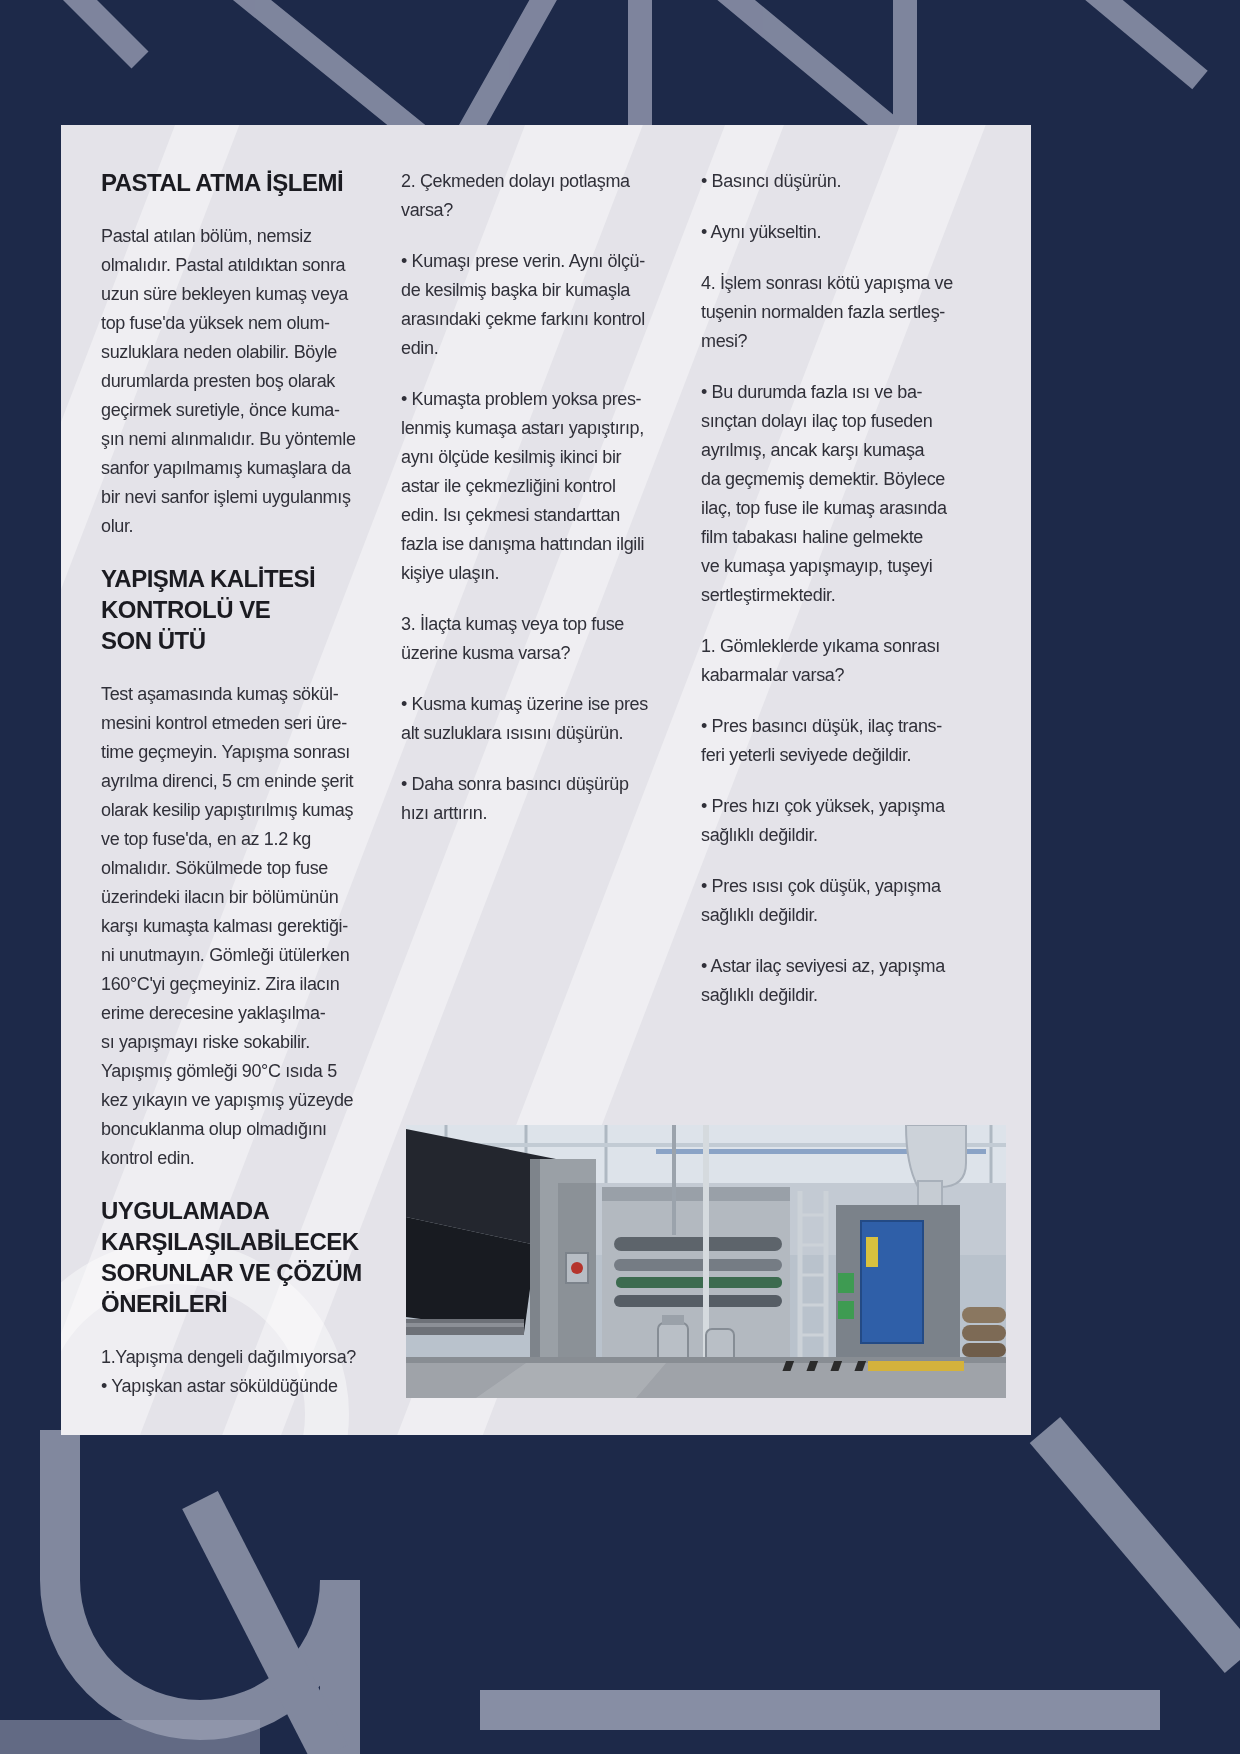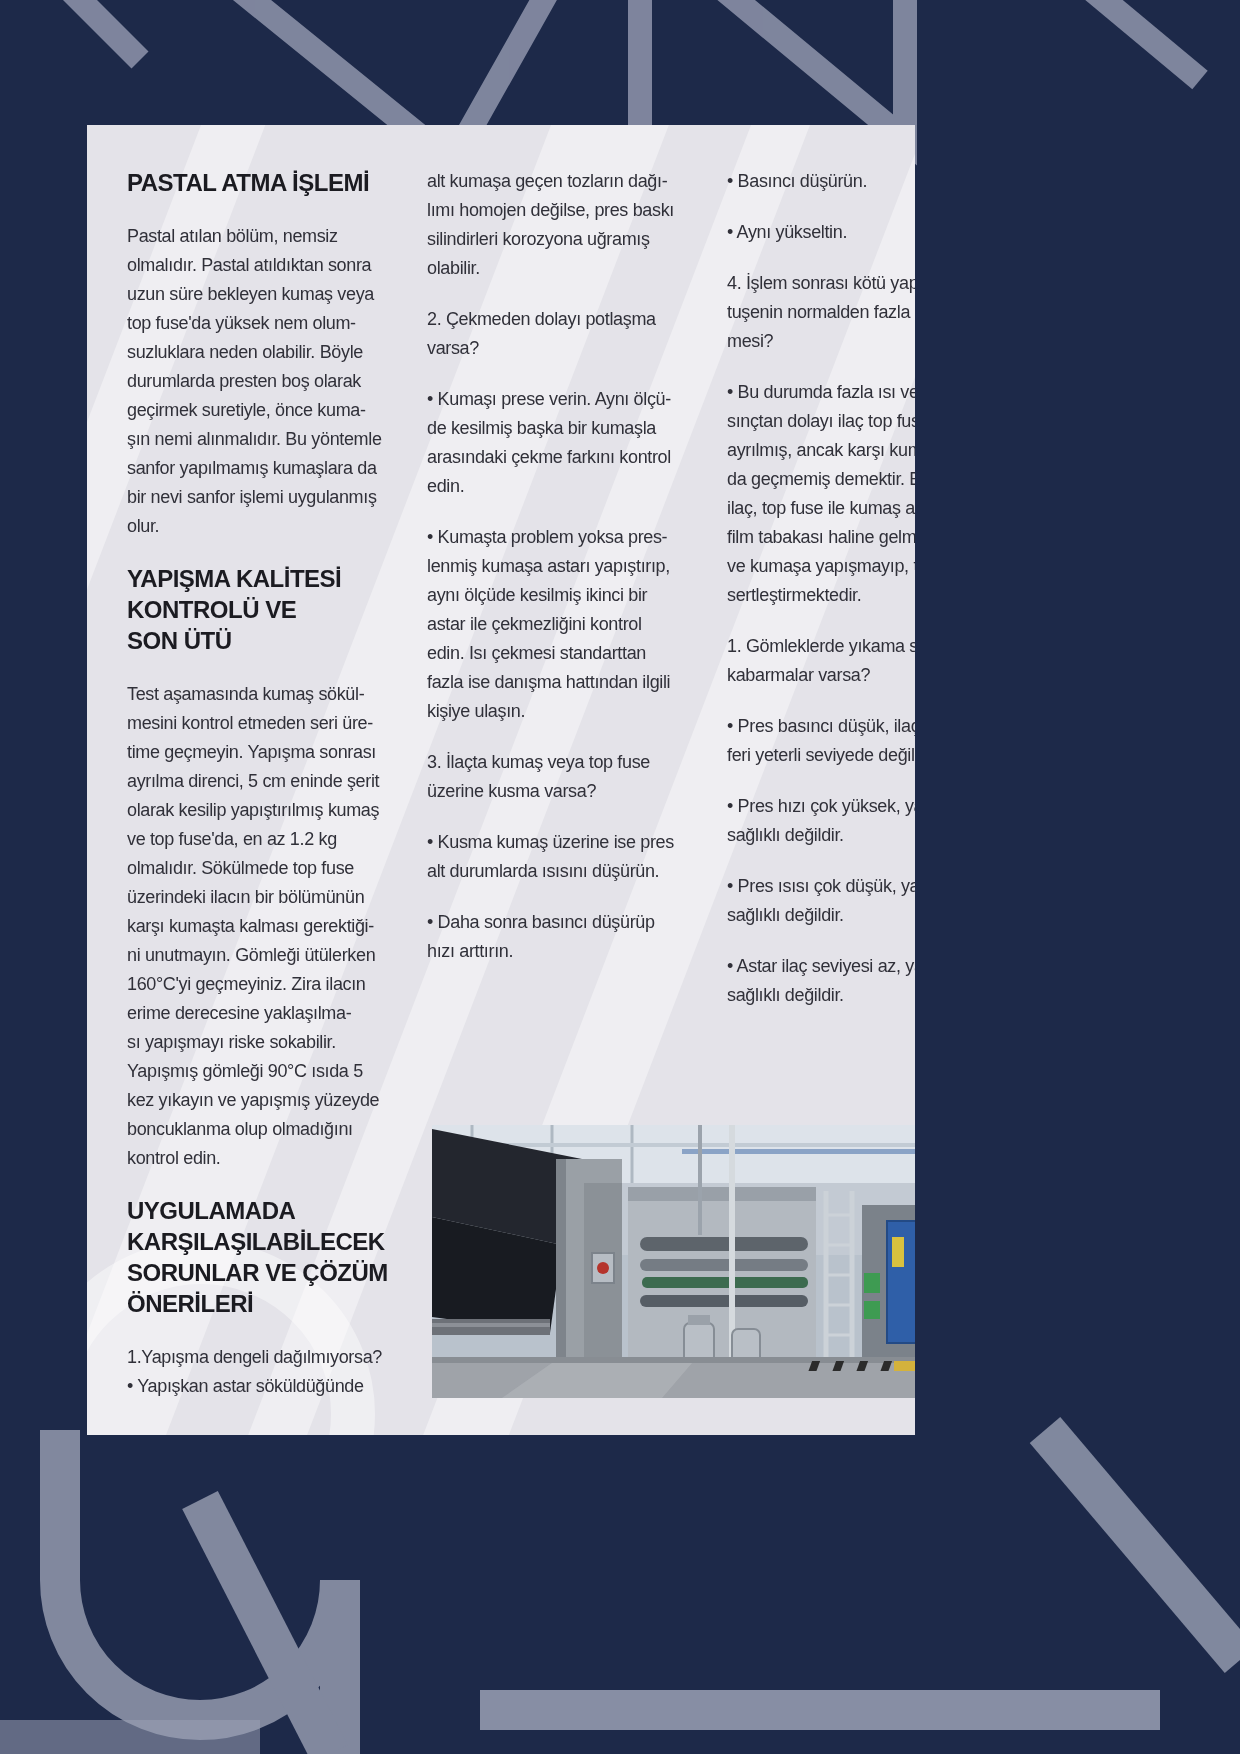--- a/index.html
+++ b/index.html
@@ -5,22 +5,22 @@
   html,body{margin:0;padding:0;background:#10182e;}
   .page{
     position:relative;
     width:1240px;height:1754px;
     background:#1d2949;
     overflow:hidden;
     font-family:"Liberation Sans","DejaVu Sans",sans-serif;
   }
   .watermark-svg{position:absolute;left:0;top:0;width:1240px;height:1754px;}
   .card{
-    position:absolute;left:87px;top:125px;width:812px;height:1310px;
-    background:#e4e3e9;overflow:hidden;padding-left:16px;
+    position:absolute;left:61px;top:125px;width:970px;height:1310px;
+    background:#e4e3e9;overflow:hidden;
   }
   .card .stripe{
     position:absolute;top:-250px;height:1900px;
     background:rgba(255,255,255,0.40);
     transform:rotate(21deg);transform-origin:top left;
   }
   .card .ring{
     position:absolute;border-radius:50%;
     border:44px solid rgba(255,255,255,0.42);
   }
@@ -110,41 +110,37 @@
 boncuklanma olup olmadığını
 kontrol edin.</p>
           <h2>UYGULAMADA
 KARŞILAŞILABİLECEK
 SORUNLAR VE ÇÖZÜM
 ÖNERİLERİ</h2>
           <p>1.Yapışma dengeli dağılmıyorsa?
 • Yapışkan astar söküldüğünde</p>
         </div>
       <div class="col">
-          <p>alt kumaşa geçen tozların dağı-
-lımı homojen değilse, pres baskı
-silindirleri korozyona uğramış
-olabilir.</p>
           <p>2. Çekmeden dolayı potlaşma
 varsa?</p>
           <p>• Kumaşı prese verin. Aynı ölçü-
 de kesilmiş başka bir kumaşla
 arasındaki çekme farkını kontrol
 edin.</p>
           <p>• Kumaşta problem yoksa pres-
 lenmiş kumaşa astarı yapıştırıp,
 aynı ölçüde kesilmiş ikinci bir
 astar ile çekmezliğini kontrol
 edin. Isı çekmesi standarttan
 fazla ise danışma hattından ilgili
 kişiye ulaşın.</p>
           <p>3. İlaçta kumaş veya top fuse
 üzerine kusma varsa?</p>
           <p>• Kusma kumaş üzerine ise pres
-alt durumlarda ısısını düşürün.</p>
+alt suzluklara ısısını düşürün.</p>
           <p>• Daha sonra basıncı düşürüp
 hızı arttırın.</p>
         </div>
       <div class="col">
           <p>• Basıncı düşürün.</p>
           <p>• Aynı yükseltin.</p>
           <p>4. İşlem sonrası kötü yapışma ve
 tuşenin normalden fazla sertleş-
 mesi?</p>
           <p>• Bu durumda fazla ısı ve ba-

